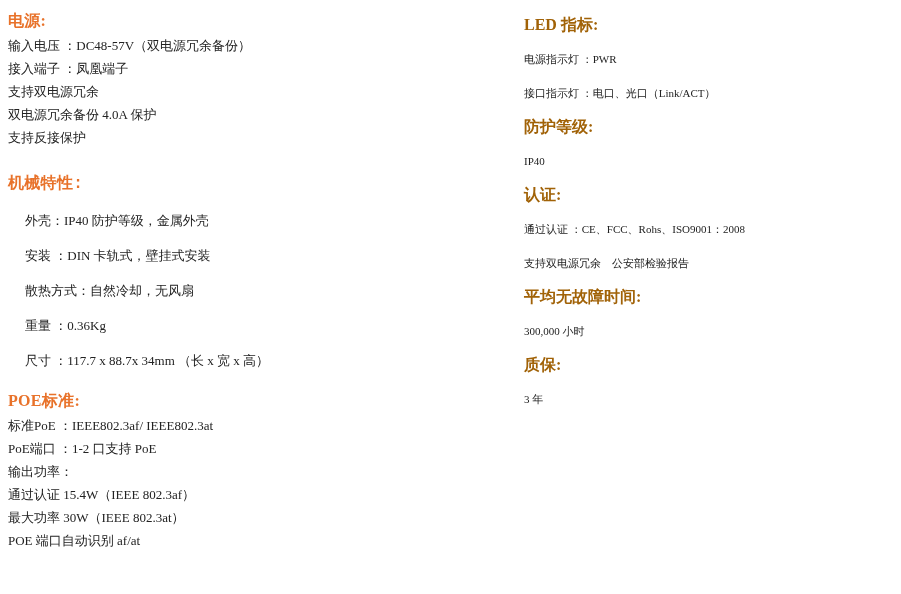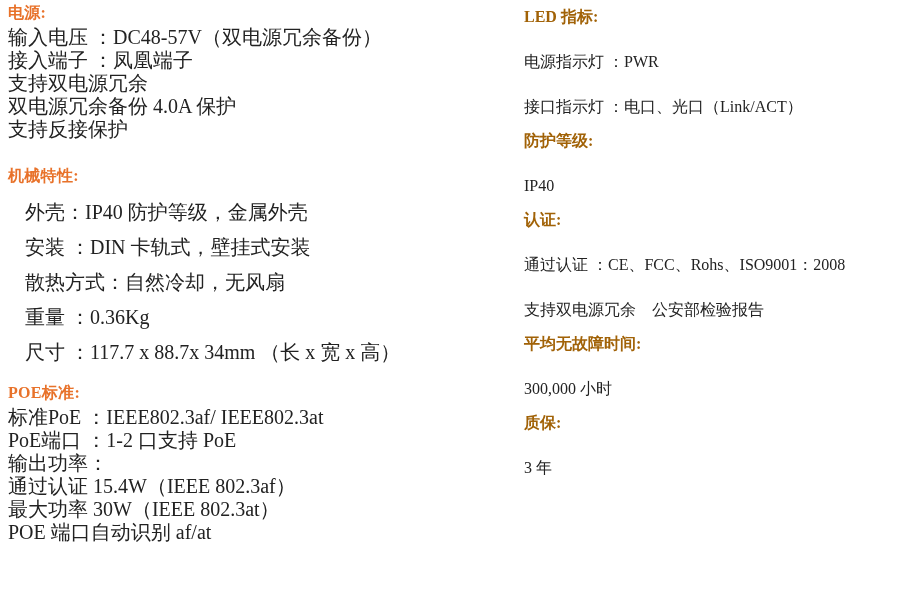--- a/index.html
+++ b/index.html
@@ -14,72 +14,72 @@
     color: #1a1a1a;
     overflow: hidden;
   }
   .page {
     position: relative;
     width: 901px;
     height: 594px;
   }
   .col {
     position: absolute;
-    top: 0;
+    top: 8px;
   }
   .col-left {
     left: 8px;
     width: 500px;
   }
   .col-right {
     left: 524px;
     width: 370px;
   }
   .section-head {
     color: #e8722a;
     font-weight: bold;
     font-family: "Liberation Serif", serif;
     font-size: 16px;
     letter-spacing: 0.3px;
   }
   .line {
-    font-size: 20px;
+    font-size: 13px;
     color: #222222;
     white-space: pre;
   }
   
   .blk-tight .line {
     line-height: 23px;
   }
   .blk-tight .section-head {
     line-height: 26px;
   }
   .blk-loose .line {
     line-height: 35px;
     margin-left: 17px;
   }
   .blk-loose .section-head {
     line-height: 38px;
+    font-family: Liberation Mono, monospace;
   }
   .gap-sm { height: 10px; }
   .gap-md { height: 16px; }
 
   
   .r-head {
     color: #a16207;
     font-weight: bold;
     font-size: 16px;
     line-height: 34px;
   }
   .r-line {
-    font-size: 16px;
+    font-size: 11px;
     line-height: 34px;
     color: #222222;
     white-space: pre;
-    margin-top: 11px;
   }
 </style>
 </head>
 <body>
 
 <div class="page">
 
   <div class="col col-left">
 
     <div class="blk-tight">

